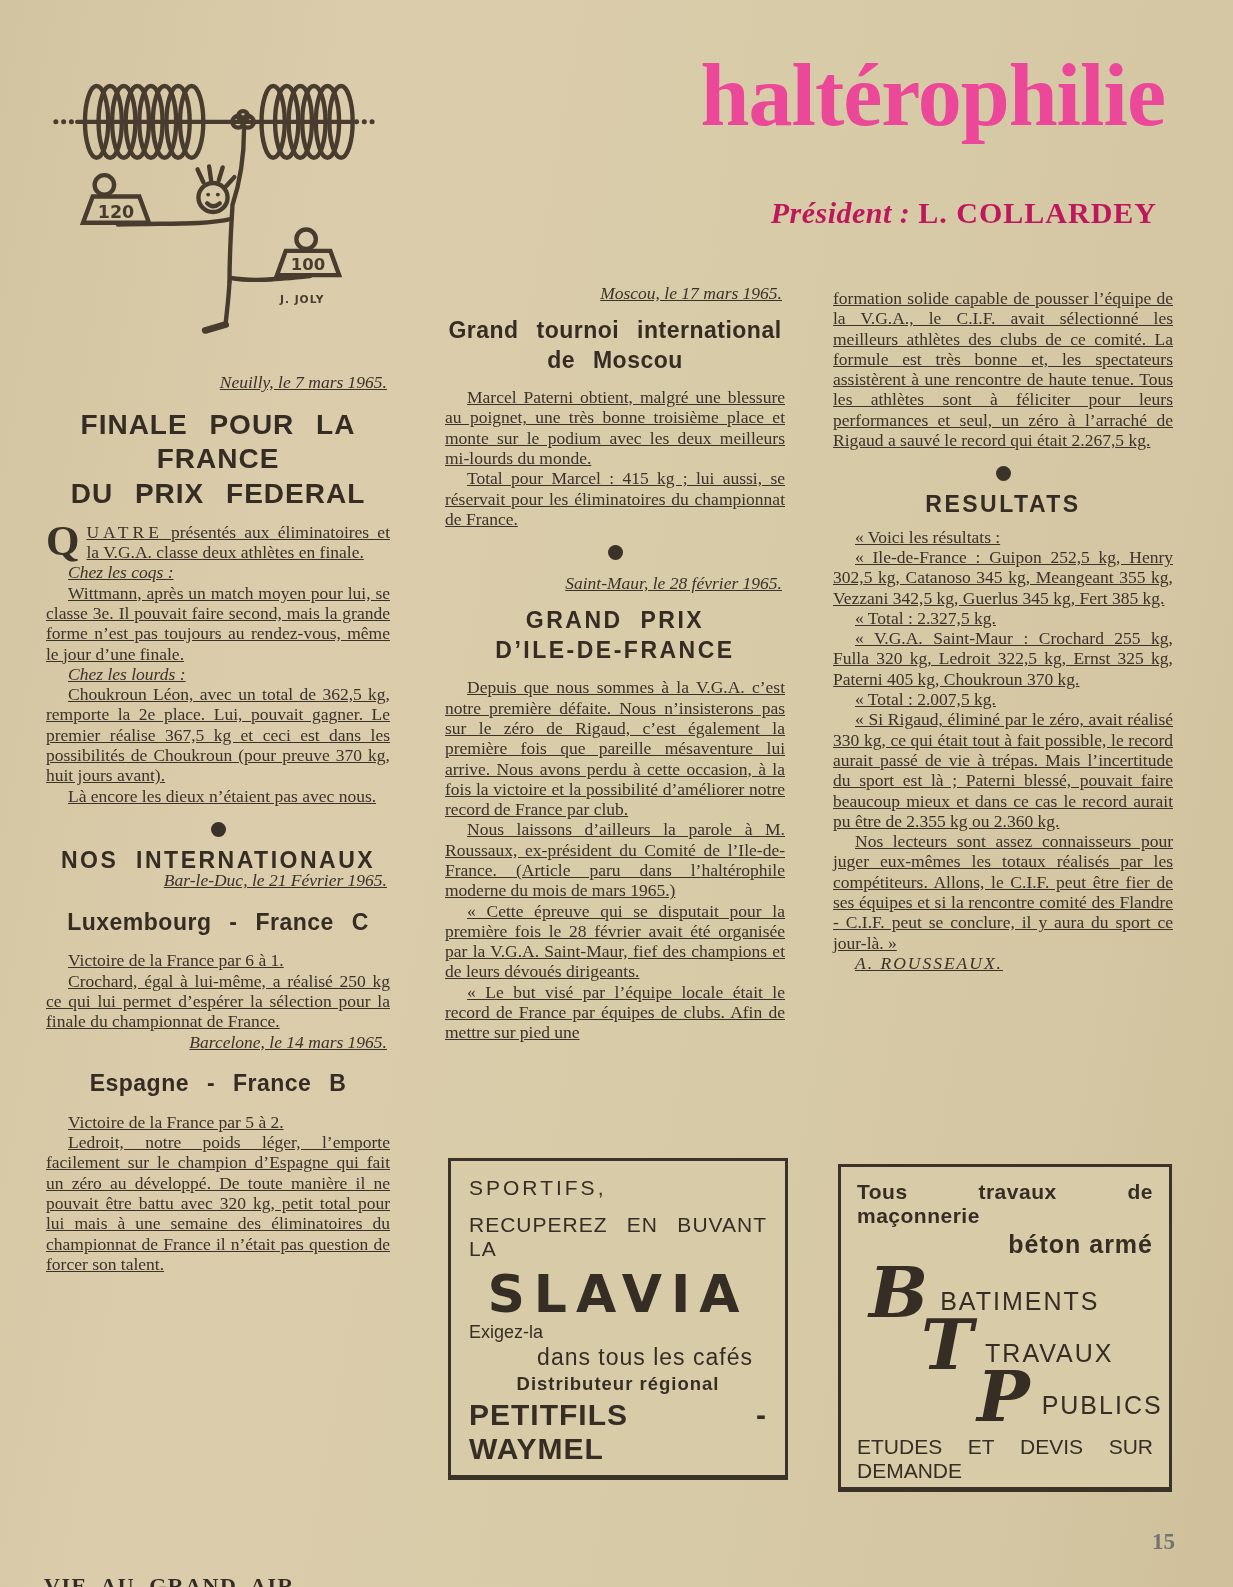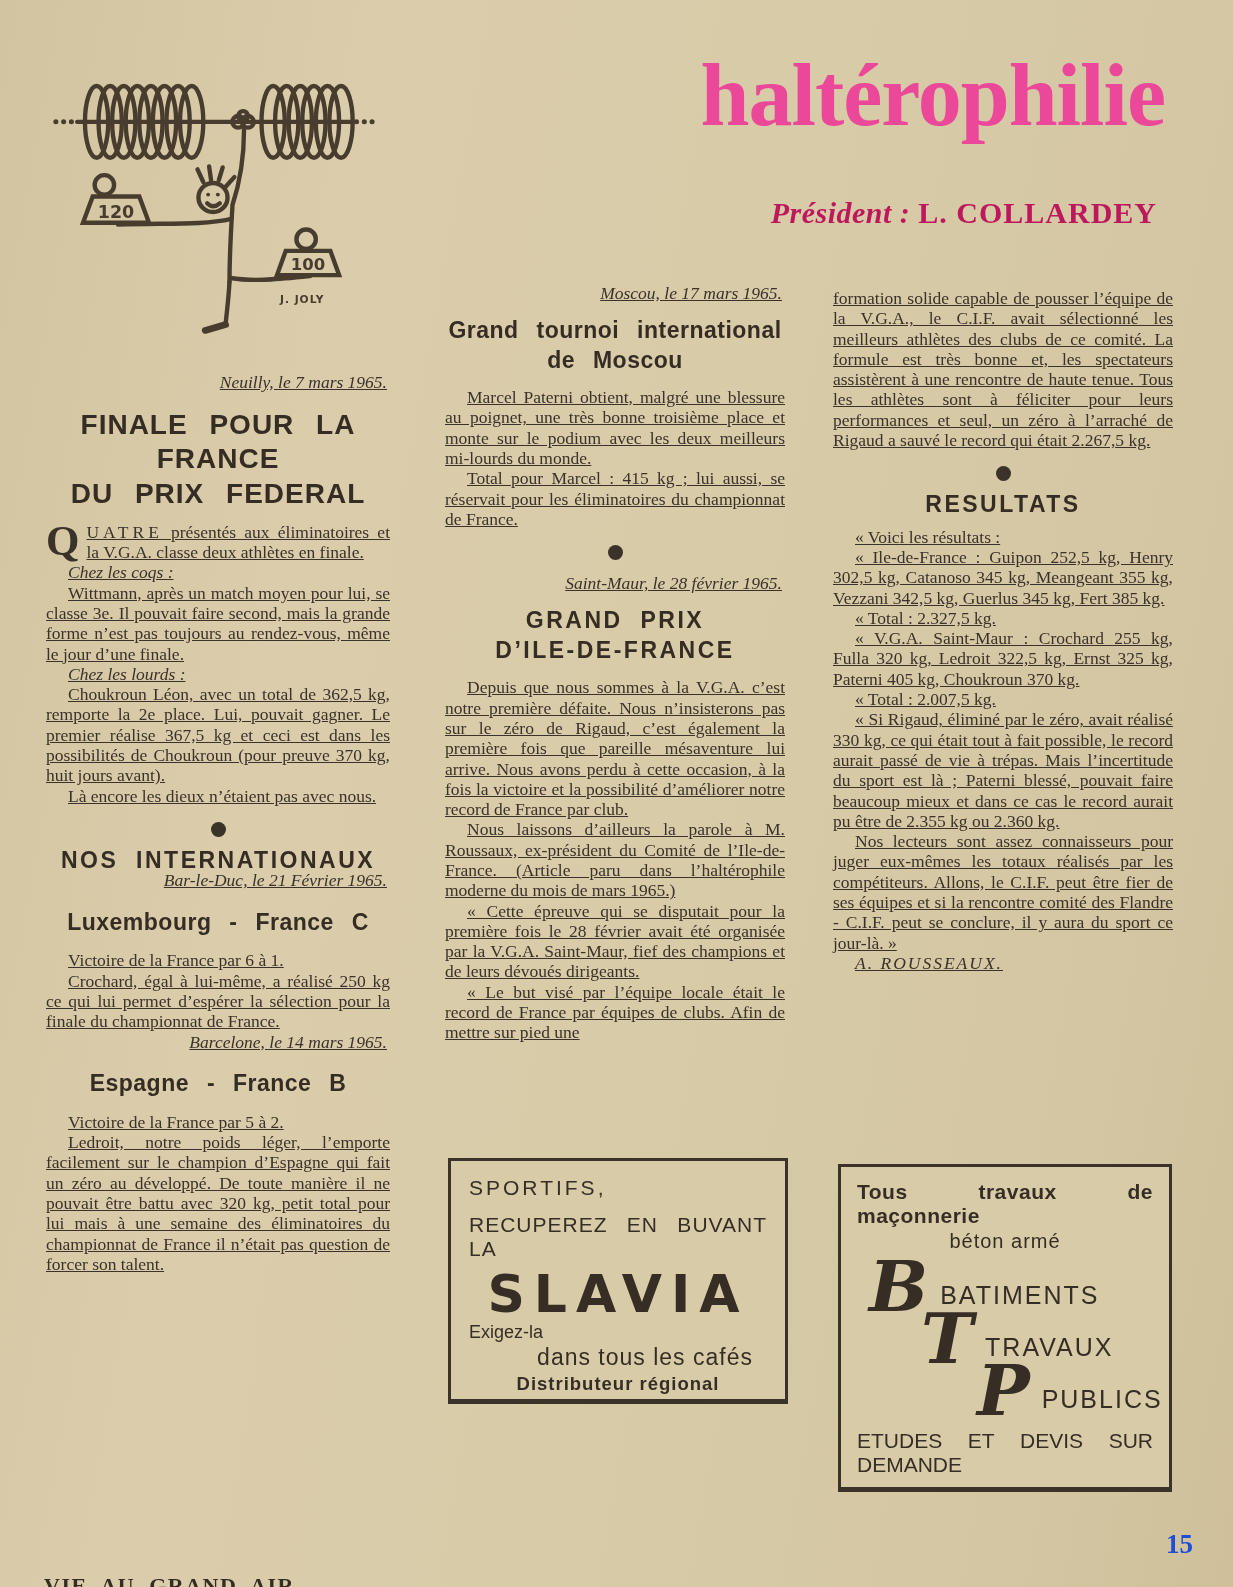--- a/index.html
+++ b/index.html
@@ -43,43 +43,43 @@
   .sig { text-align:left; padding-right:52px; font-style:italic; letter-spacing:2px; text-indent:0; margin-top:16px; } .mt14{margin-top:14px;} .mt16{margin-top:16px;}
   
   .dropcap { float:left; font-size:43px; line-height:33px; padding:2px 7px 0 0; font-weight:bold; }
   .caps1 { letter-spacing:4px; }
   
   .ad {
     position:absolute; box-sizing:border-box; overflow:hidden;
     background:#d8cba8; border:3px solid #3b322a; border-bottom-width:5px;
     font-family:"Liberation Sans", sans-serif; color:#362e25;
   }
-  #ad-slavia { left:448px; top:1158px; width:340px; height:246px; padding:15px 18px 10px; }
+  #ad-slavia { left:448px; top:1158px; width:340px; height:322px; padding:15px 18px 10px; }
   .sl-1 { font-size:21px; letter-spacing:3px; }
   .sl-2 { font-size:21px; letter-spacing:1px; margin-top:13px; text-align:justify; text-align-last:justify; }
   .sl-brand { font-family:"DejaVu Sans", sans-serif; font-weight:800; font-size:52px; line-height:1.0; letter-spacing:9px; text-align:center; margin-top:7px; }
   .sl-3 { font-size:23px; font-weight:bold; margin-top:5px; text-align:justify; text-align-last:justify; }
   .sl-4 { font-size:18px; margin-top:2px; }
   .sl-5 { font-size:23px; text-align:right; padding-right:14px; margin-top:1px; letter-spacing:1px; }
   .sl-6 { font-size:18.5px; font-weight:bold; text-align:center; margin-top:2px; letter-spacing:1px; }
   .sl-7 { font-size:30px; font-weight:bold; margin-top:3px; text-align:justify; text-align-last:justify; letter-spacing:1px; }
   #ad-btp { left:838px; top:1164px; width:334px; height:328px; padding:13px 16px 10px; }
   .bt-1 { font-size:21px; font-weight:bold; text-align:justify; text-align-last:justify; letter-spacing:.5px; }
-  .bt-2 { font-size:20px; font-weight:normal; text-align:center; margin-top:2px; letter-spacing:1px; }
+  .bt-2 { font-size:25px; font-weight:bold; text-align:right; margin-top:2px; letter-spacing:1px; }
   .bt-row { display:flex; align-items:flex-end; height:56px; }
   .bt-big { font-family:"DejaVu Serif", serif; font-style:italic; font-weight:bold; font-size:70px; line-height:56px; }
   .bt-word { font-size:25px; letter-spacing:2px; margin-left:12px; padding-bottom:5px; }
   .bt-row-b { margin:6px 0 0 12px; }
   .bt-row-t { margin:-4px 0 0 64px; }
   .bt-row-p { margin:-4px 0 0 120px; }
   .bt-3 { font-size:21px; margin-top:10px; text-align:justify; text-align-last:justify; }
   .bt-4 { font-size:18.5px; font-weight:bold; text-align:center; margin-top:9px; letter-spacing:1px; }
   
   #footer-left { left:44px; top:1573px; font-weight:bold; font-size:22px; letter-spacing:1.5px; word-spacing:7px; color:#352d24; }
-  #page-number { right:40px; top:1529px; font-weight:bold; font-size:27px; color:#1d4ed8; }
+  #page-number { right:58px; top:1529px; font-weight:bold; font-size:23px; color:#737373; }
 </style>
 </head>
 <body>
 
 <div class="abs" id="page-title">haltérophilie</div>
 <div class="abs" id="president-line">
   <span class="lbl">Président :</span>
   <span class="name">L. COLLARDEY</span>
 </div>
 

